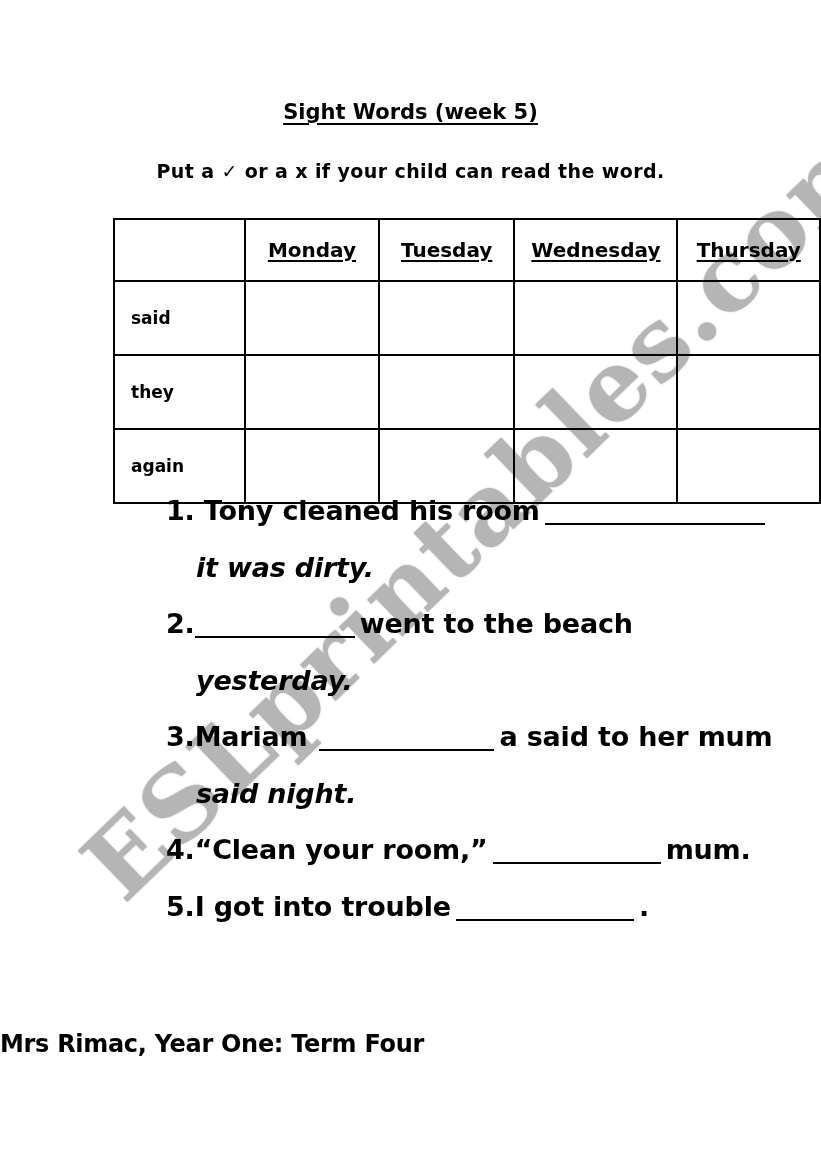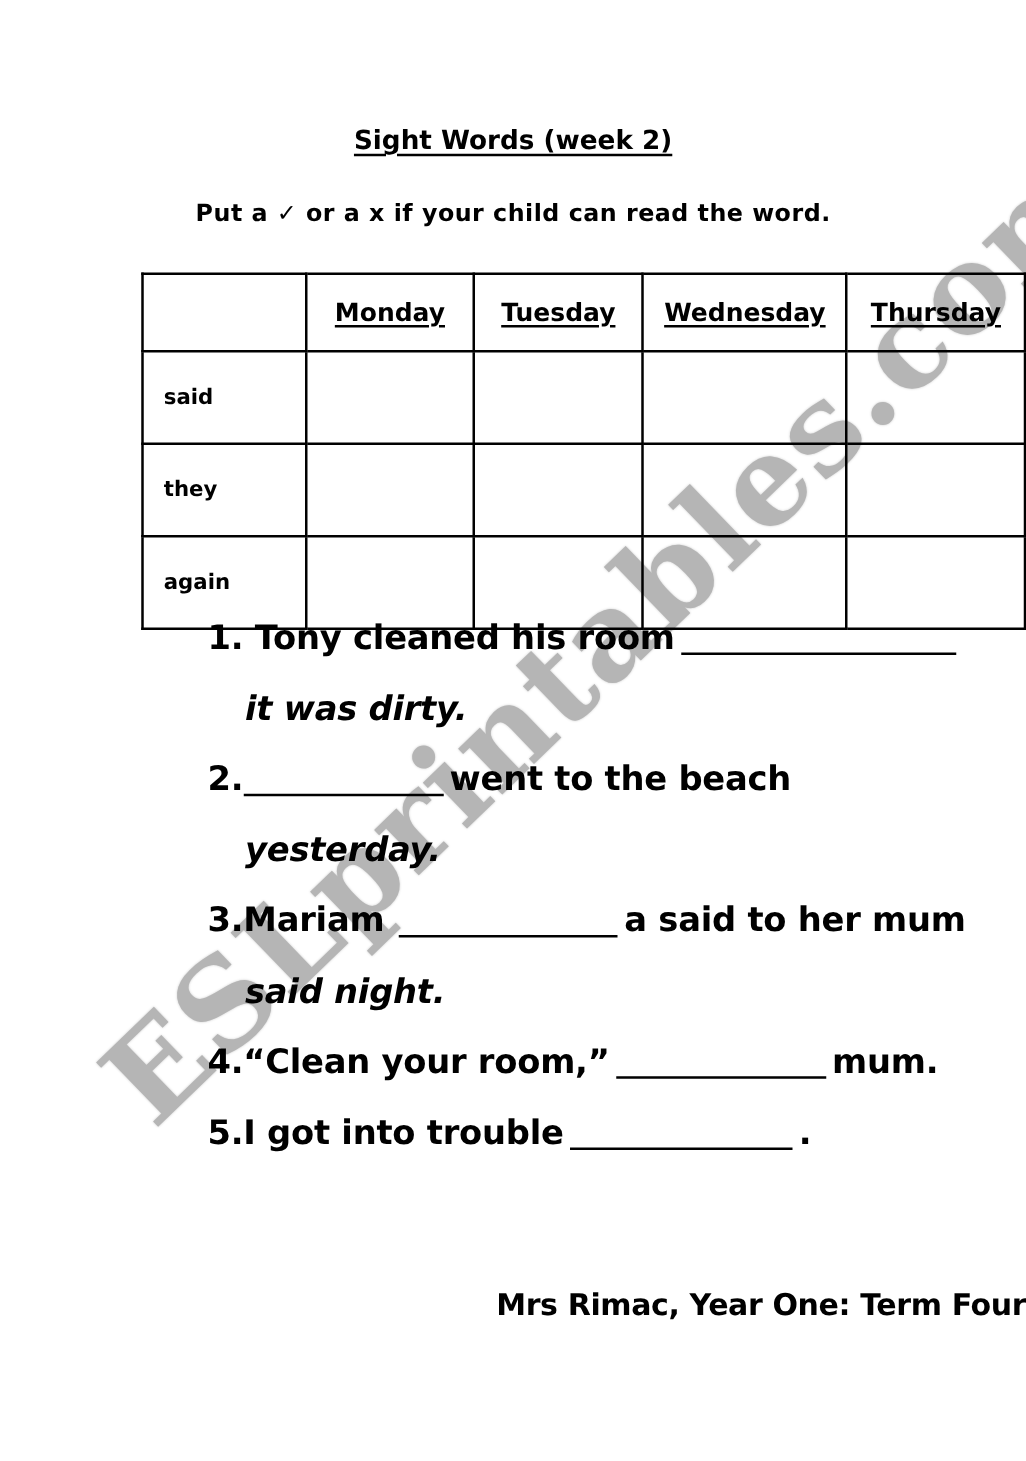--- a/index.html
+++ b/index.html
@@ -57,35 +57,35 @@
     font-size:27px; font-weight:bold; letter-spacing:-0.2px;margin-left:23px;
   }
   .sline { height:56.5px; line-height:56.5px; white-space:nowrap; }
   .sline.wrap { padding-left:30px;font-style:italic; }
   .blank {
     display:inline-block; border-bottom:2px solid #000;
     height:22px; margin:0 5px; transform:translateY(5px);
   }
 
   .footer {
-    position:absolute; top:1030px; left:0; width:100%; text-align:right;
+    position:absolute; top:1030px; left:0; width:100%; text-align:left;
     font-size:24px; font-weight:bold; letter-spacing:-0.3px;
   }
 </style>
 </head>
 <body>
 
 <div class="page">
 
   <div class="watermark">ESLprintables.com</div>
 
   <div class="layer">
 
     <div class="title">
-      <span class="u">Sight Words (week 2)</span>
+      <span class="u">Sight Words (week 5)</span>
     </div>
 
     <div class="instruction">Put a ✓ or a x if your child can read the word.</div>
 
     <table class="sight">
       <tbody>
           <tr>
         <th class="col-word"></th>
         <th class="col-mon">
           <span class="u">Monday</span>

